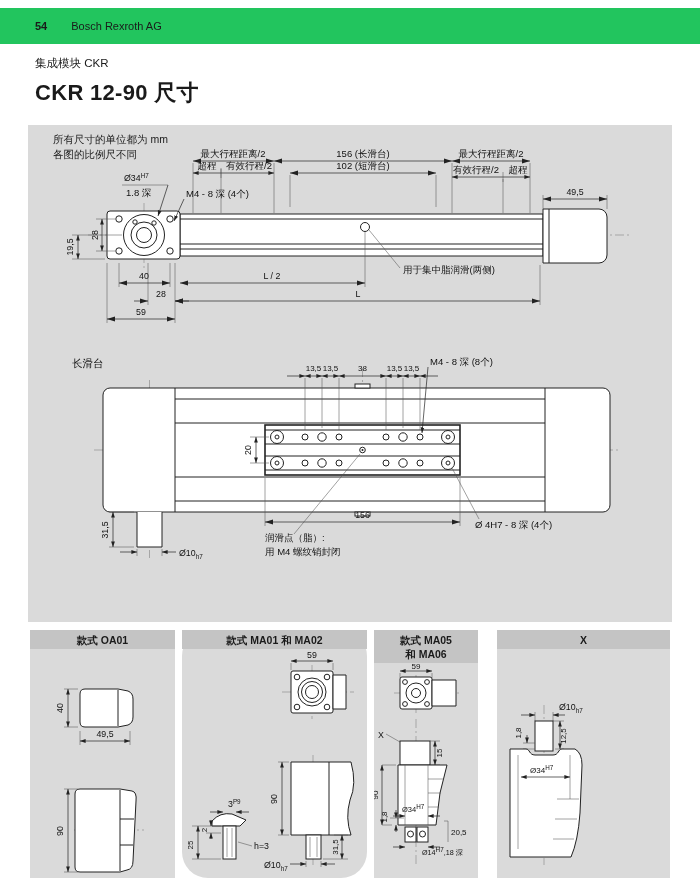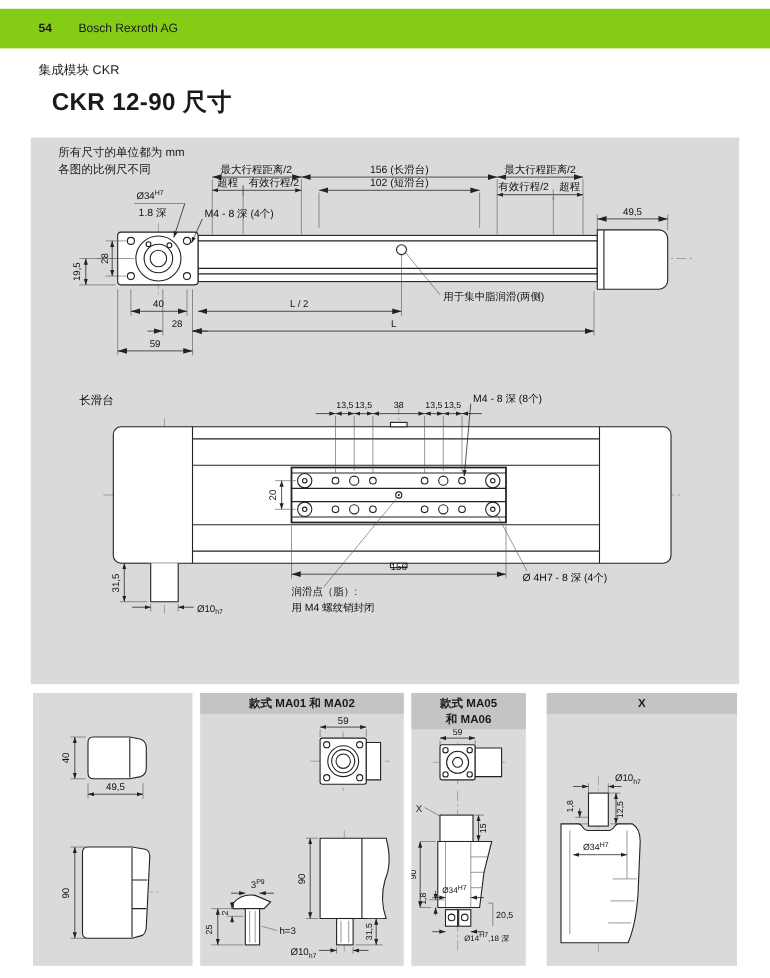--- a/index.html
+++ b/index.html
@@ -1,36 +1,36 @@
 <!DOCTYPE html>
 <html><head>
 <meta charset="utf-8">
 <style>
   html,body{margin:0;padding:0;background:#fff;}
   body{width:700px;height:889px;position:relative;font-family:"Liberation Sans",sans-serif;color:#1a1a1a;}
   .abs{position:absolute;}
   
-  .band{left:0;top:8px;width:700px;height:36px;background:#84cc16;}
+  .band{left:0;top:8px;width:700px;height:36px;background:#22c55e;}
   .band-inner{position:absolute;left:35px;right:30px;top:0;height:36px;display:flex;align-items:center;font-size:11px;}
   .pagenum{font-weight:bold;margin-right:24px;}
   .company{font-weight:normal;}
   .band-right{margin-left:auto;display:flex;align-items:center;gap:6px;}
   .cat{font-size:11px;}
   .pipe{color:#555;}
   .docref{font-weight:bold;}
   .subtitle{left:35px;top:56px;font-size:11.5px;}
-  .pagetitle{left:35px;top:78px;font-size:22px;font-weight:bold;letter-spacing:.3px;margin-left:12px;}
+  .pagetitle{left:35px;top:78px;font-size:22px;font-weight:bold;letter-spacing:.3px;}
   
   .mainpanel{left:28px;top:125px;width:644px;height:497px;background:#dadada;}
   .notes{position:absolute;left:25px;top:7px;font-size:10.5px;line-height:15px;}
   
   .vpanel{background:#dadada;display:flex;flex-direction:column;}
   .vhead{background:#c4c4c4;text-align:center;font-size:10.5px;font-weight:bold;padding:3px 0 2px 0;line-height:14px;}
   .p1{left:30px;top:630px;width:145px;height:248px;}
-  .p2{left:182px;top:630px;width:185px;height:248px;}
+  .p2{left:182px;top:630px;width:185px;height:248px;border-radius:26px;}
   .p3{left:374px;top:630px;width:104px;height:248px;}
   .p4{left:497px;top:630px;width:173px;height:248px;}
   
   svg{display:block;}
   .s{stroke:#222;fill:none;stroke-width:1;}
   .w{stroke:#222;fill:#fff;stroke-width:1;}
   .w2{stroke:#222;fill:#fff;stroke-width:1.6;}
   .t{stroke:#555;fill:none;stroke-width:.55;}
   .d{stroke:#222;fill:none;stroke-width:.7;}
   .cl{stroke:#8f8f8f;fill:none;stroke-width:.7;stroke-dasharray:9 3 2 3;}
@@ -265,20 +265,21 @@
       <text class="cn" x="447" y="178">Ø 4H7 - 8 深 (4个)</text>
 
       <line class="t" x1="332" y1="104" x2="266" y2="184"></line>
       <text class="cn" x="237" y="191">润滑点（脂）:</text>
       <text class="cn" x="237" y="205">用 M4 螺纹销封闭</text>
     </g>
   </svg>
 </div>
 
 <div class="abs vpanel p1">
+  <div class="vhead">款式 OA01</div>
   <svg width="145" height="226" viewBox="0 0 145 226">
     <path class="w" d="M55,40 h33 l10,2 q5,2 5,8 v18 q0,6 -5,8 l-10,2 h-33 q-5,0 -5,-5 v-28 q0,-5 5,-5 z"></path>
     <line class="s" x1="88" y1="41" x2="88" y2="77"></line>
     <line class="t" x1="34" y1="40" x2="48" y2="40"></line>
     <line class="t" x1="34" y1="78" x2="48" y2="78"></line>
     <line class="d" x1="38" y1="40" x2="38" y2="78" marker-start="url(#arr2)" marker-end="url(#arr2)"></line>
     <text class="dt" transform="translate(33,59) rotate(-90)">40</text>
     <line class="t" x1="50" y1="82" x2="50" y2="96"></line>
     <line class="t" x1="100" y1="82" x2="100" y2="96"></line>
     <line class="d" x1="50" y1="92" x2="100" y2="92" marker-start="url(#arr2)" marker-end="url(#arr2)"></line>

